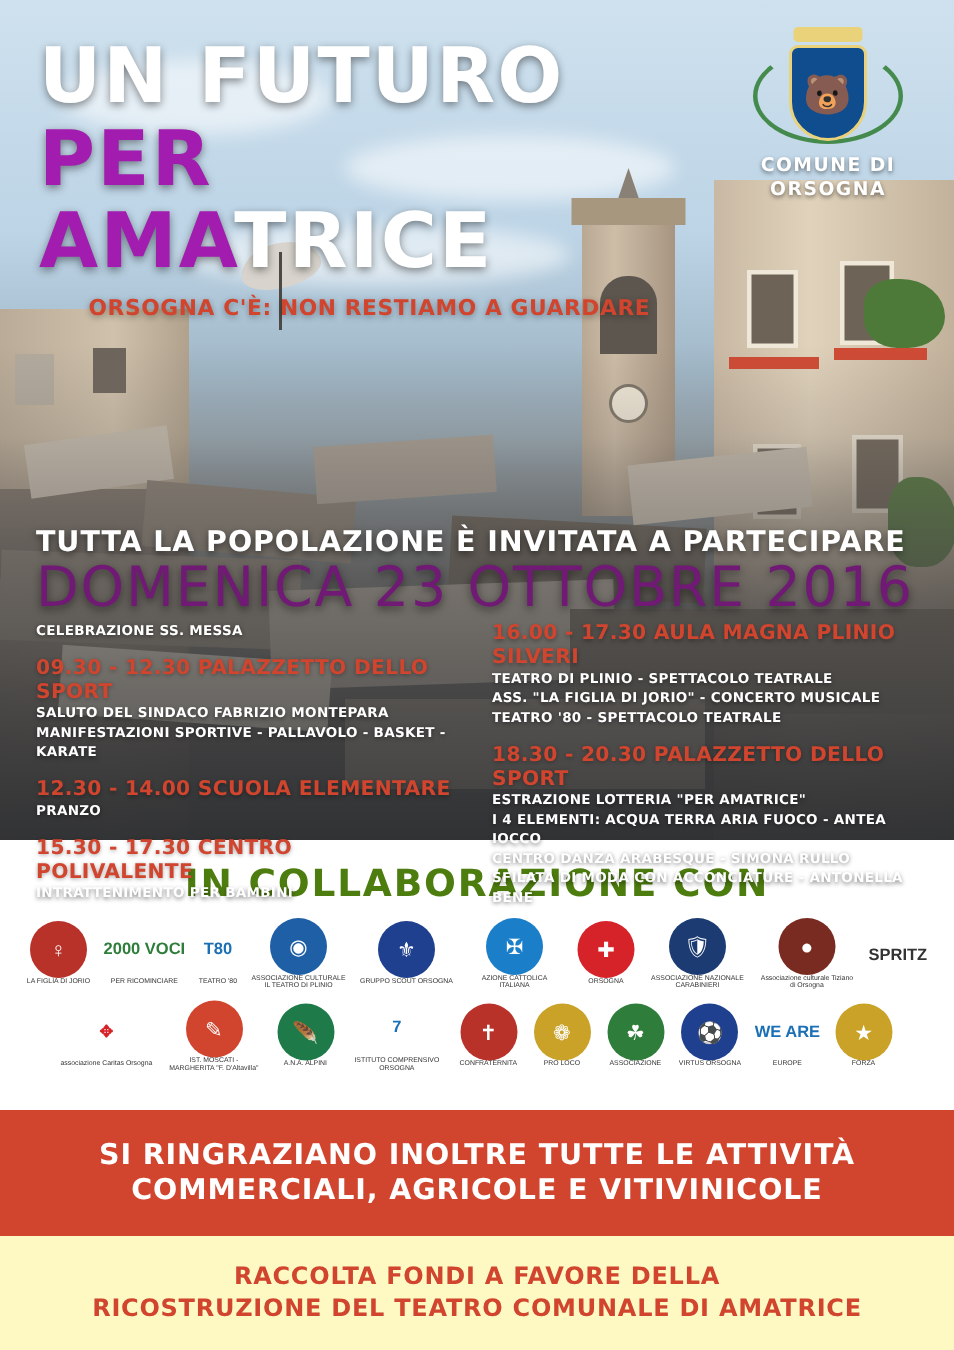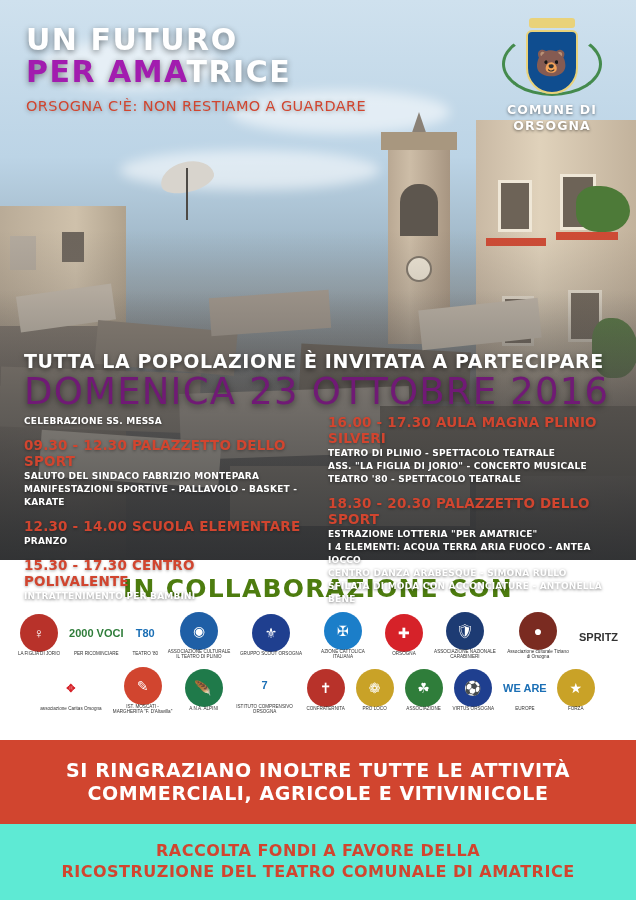--- a/index.html
+++ b/index.html
@@ -79,31 +79,32 @@
     position:absolute; background:rgba(255,255,255,0.55); border-radius:50%;
     filter:blur(6px);
   }
 
   
   .headline {
     position:absolute; left:26px; top:24px; width:430px; z-index:6;
   }
   .headline h1 {
     font-family:"DejaVu Sans", sans-serif;
-    font-weight:bold; font-size:30px; line-height:1.08;
+    font-weight:bold; font-size:51px; line-height:1.08;
     color:#ffffff; letter-spacing:1.5px;
     text-shadow:0 2px 6px rgba(0,0,0,0.45);
   }
   .headline h1 .red { color:#a21caf;margin-top:32px; }
   .subhead {
     margin-top:9px;
     font-family:"DejaVu Sans", sans-serif;
-    font-weight:normal; font-size:14.5px; letter-spacing:0.4px;
+    font-weight:bold; font-size:14.5px; letter-spacing:0.4px;
     color:#d1452f;
     text-shadow:0 1px 4px rgba(0,0,0,0.35);
+    margin-left:33px;
   }
 
   
   .crest {
     position:absolute; right:28px; top:18px; width:112px; z-index:7; text-align:center;
   }
   .crest .shield {
     width:52px; height:64px; margin:0 auto;
     background:#0f4d8f;
     border:2px solid #e9d27a;
@@ -203,21 +204,21 @@
   }
   .thanks p {
     text-align:center;
     font-family:"DejaVu Sans", sans-serif;
     font-weight:bold; font-size:19px; line-height:1.22; color:#ffffff; letter-spacing:0.6px;
   }
 
   
   .footer {
     position:absolute; left:0; top:824px; width:636px; height:76px;
-    background:#5eead4; display:flex; align-items:center; justify-content:center;
+    background:#fef9c3; display:flex; align-items:center; justify-content:center;
   }
   .footer p {
     text-align:center;
     font-family:"DejaVu Sans", sans-serif;
     font-weight:bold; font-size:16px; line-height:1.3; color:#d1452f; letter-spacing:0.5px;
   }
 </style>
 </head>
 <body>
 

